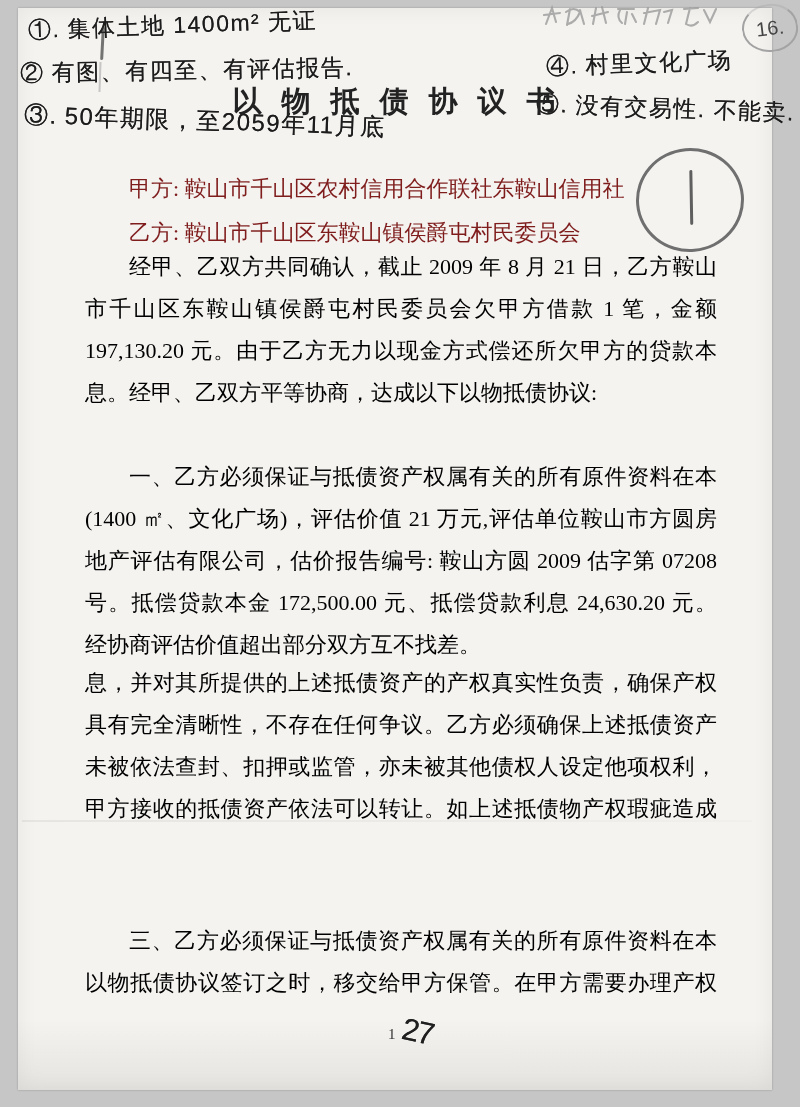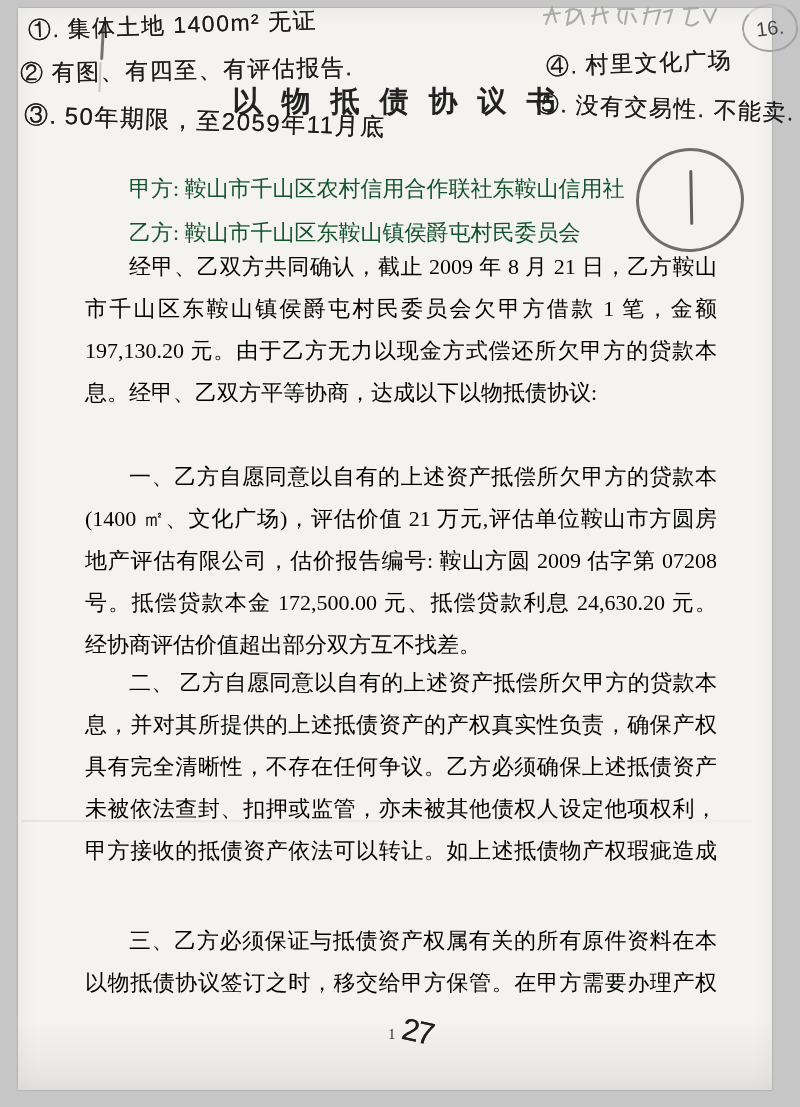--- a/index.html
+++ b/index.html
@@ -18,21 +18,21 @@
   }
   .paper::after{
     content:"";position:absolute;left:0;right:0;bottom:0;height:70px;
     background:linear-gradient(180deg, rgba(0,0,0,0) 0%, rgba(90,90,85,0.10) 100%);
   }
   .crease{
     position:absolute;left:22px;top:820px;width:730px;height:2px;
     background:linear-gradient(to right, rgba(60,60,60,0.08), rgba(60,60,60,0.02));
   }
   
-  .print{color:#14532d;}
+  .print{color:#7f1d1d;}
   .title{
     position:absolute;left:0;top:82px;width:100%;
     text-align:center;font-size:29px;font-weight:600;
     letter-spacing:20px;padding-left:8px;box-sizing:border-box;
     color:#222;
   }
   .party{
     position:absolute;left:85px;width:640px;font-size:22px;line-height:42px;
     text-indent:44px;white-space:nowrap;
   }
@@ -145,29 +145,28 @@
   <div class="party b print">乙方: 鞍山市千山区东鞍山镇侯爵屯村民委员会</div>
 
   <div class="para p1">
     <div class="line just indent">经甲、乙双方共同确认，截止 2009 年 8 月 21 日，乙方鞍山</div>
     <div class="line just">市千山区东鞍山镇侯爵屯村民委员会欠甲方借款 1 笔，金额</div>
     <div class="line just">197,130.20 元。由于乙方无力以现金方式偿还所欠甲方的贷款本</div>
     <div class="line left">息。经甲、乙双方平等协商，达成以下以物抵债协议:</div>
   </div>
 
   <div class="para p2">
-    <div class="line just indent">一、乙方自愿同意以自有的上述资产抵偿所欠甲方的贷款本</div>
+    <div class="line just indent">一、乙方必须保证与抵债资产权属有关的所有原件资料在本</div>
     <div class="line just">(1400 ㎡、文化广场)，评估价值 21 万元,评估单位鞍山市方圆房</div>
     <div class="line just">地产评估有限公司，估价报告编号: 鞍山方圆 2009 估字第 07208</div>
     <div class="line just">号。抵偿贷款本金 172,500.00 元、抵偿贷款利息 24,630.20 元。</div>
     <div class="line left">经协商评估价值超出部分双方互不找差。</div>
   </div>
 
   <div class="para p3">
-    <div class="line just indent">二、 乙方自愿同意以自有的上述资产抵偿所欠甲方的贷款本</div>
     <div class="line just">息，并对其所提供的上述抵债资产的产权真实性负责，确保产权</div>
     <div class="line just">具有完全清晰性，不存在任何争议。乙方必须确保上述抵债资产</div>
     <div class="line just">未被依法查封、扣押或监管，亦未被其他债权人设定他项权利，</div>
     <div class="line just">甲方接收的抵债资产依法可以转让。如上述抵债物产权瑕疵造成</div>
   </div>
 
   <div class="para p4">
     <div class="line just indent">三、乙方必须保证与抵债资产权属有关的所有原件资料在本</div>
     <div class="line just">以物抵债协议签订之时，移交给甲方保管。在甲方需要办理产权</div>
   </div>

